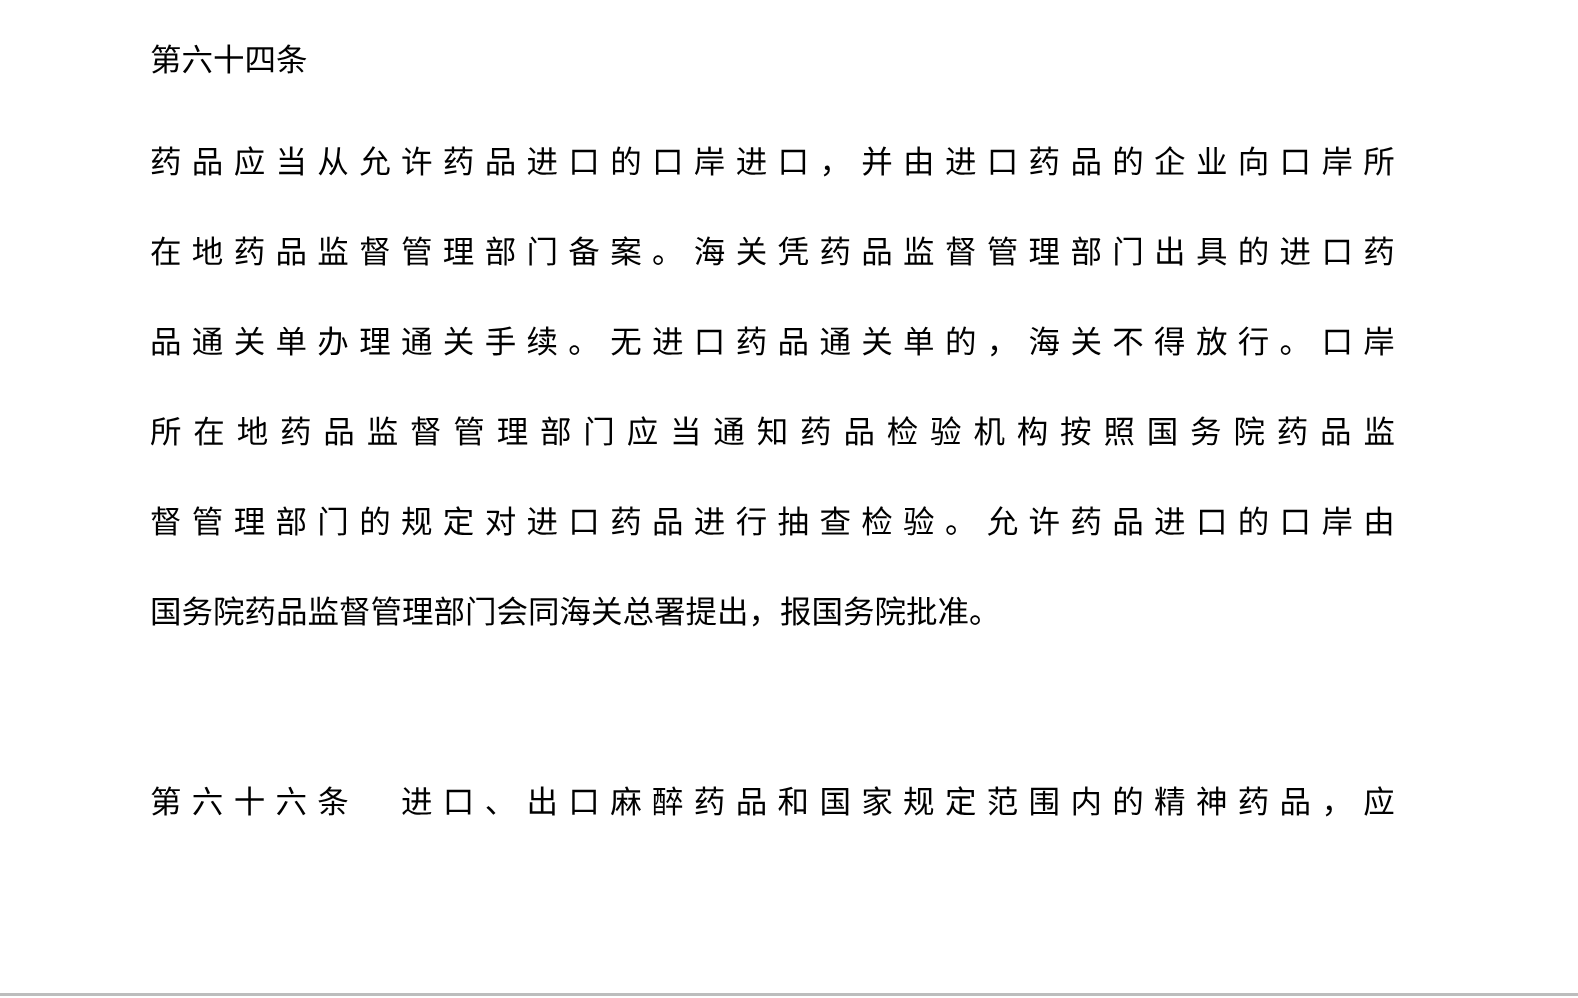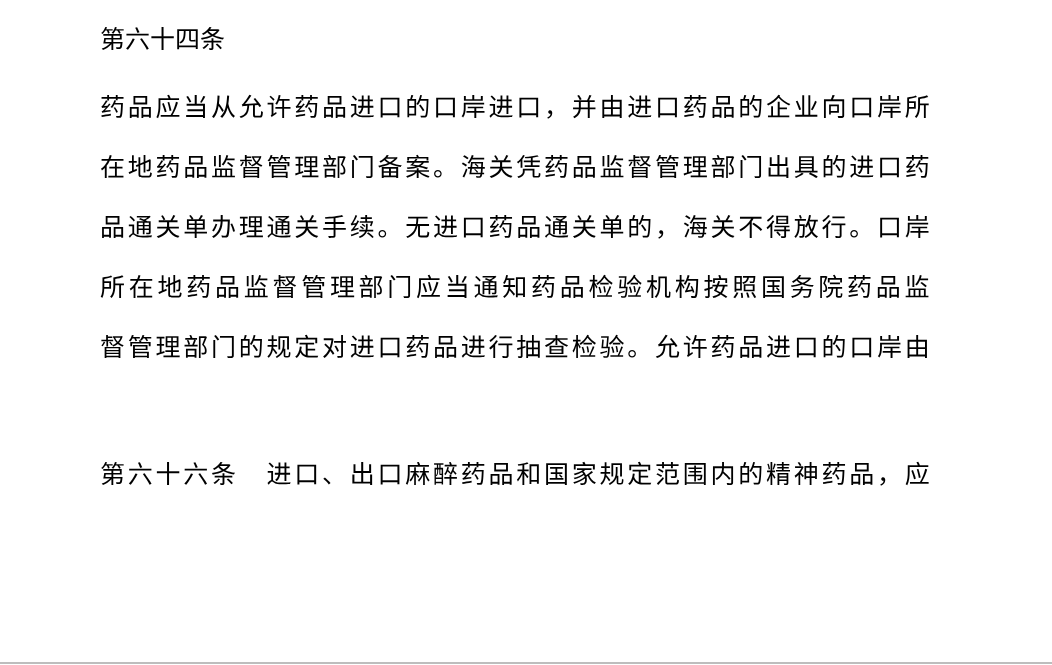--- a/index.html
+++ b/index.html
@@ -17,21 +17,21 @@
   }
   .text-block {
     position: absolute;
     left: 100px;
     top: 10px;
     width: 830px;
   }
   .line {
     height: 60px;
     line-height: 60px;
-    font-size: 25px;
+    font-size: 21px;
     color: #000000;
     white-space: nowrap;
   }
   .line.heading {
     margin-bottom: 8px;
   }
   
   .line[data-justify="true"] {
     display: flex;
     justify-content: space-between;
@@ -214,20 +214,21 @@
         <span>药</span>
         <span>品</span>
         <span>进</span>
         <span>口</span>
         <span>的</span>
         <span>口</span>
         <span>岸</span>
         <span>由</span>
       </div>
 
+    <div class="line">国务院药品监督管理部门会同海关总署提出，报国务院批准。</div>
 
     <div class="para-gap"></div>
 
     <div class="line" data-justify="true">
         <span>第</span>
         <span>六</span>
         <span>十</span>
         <span>六</span>
         <span>条</span>
         <span>　</span>

